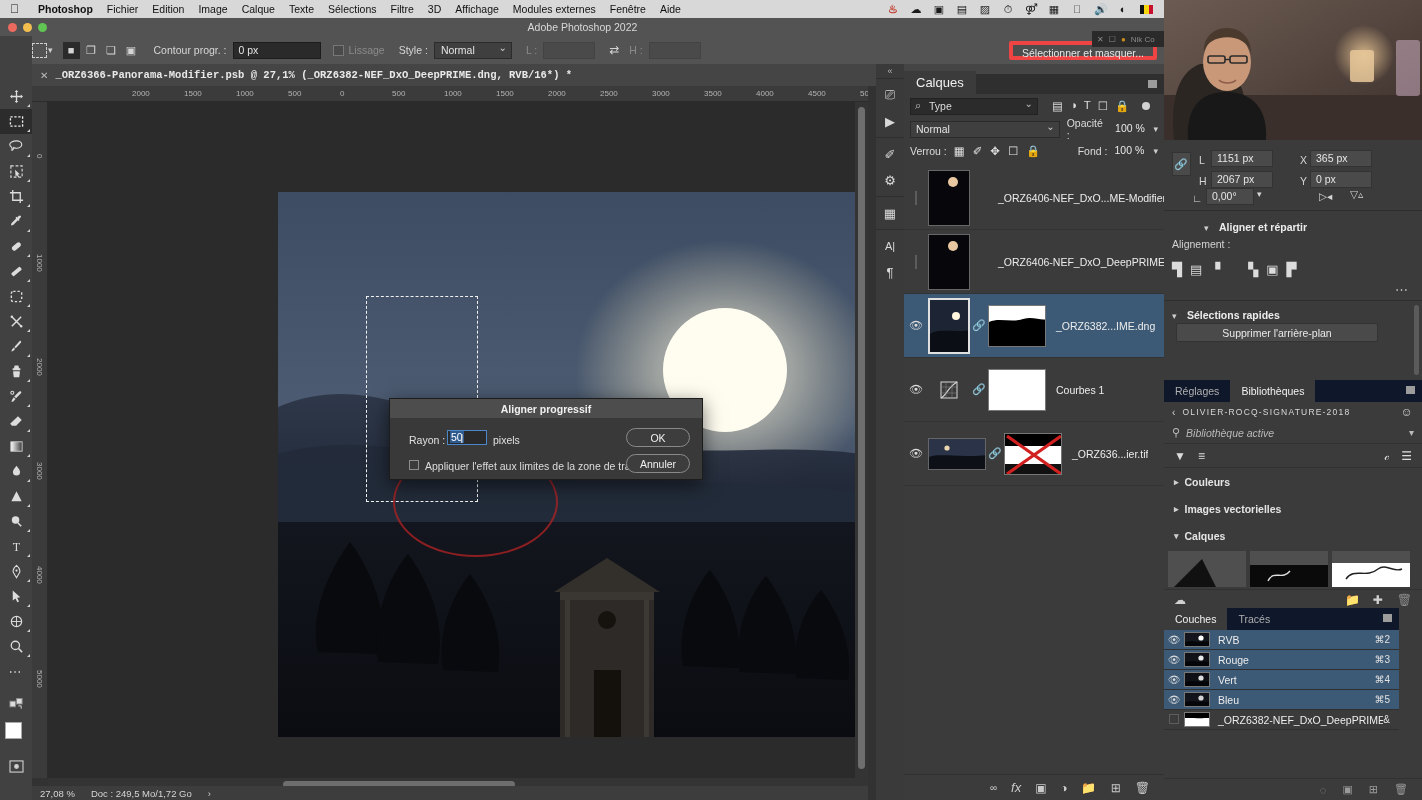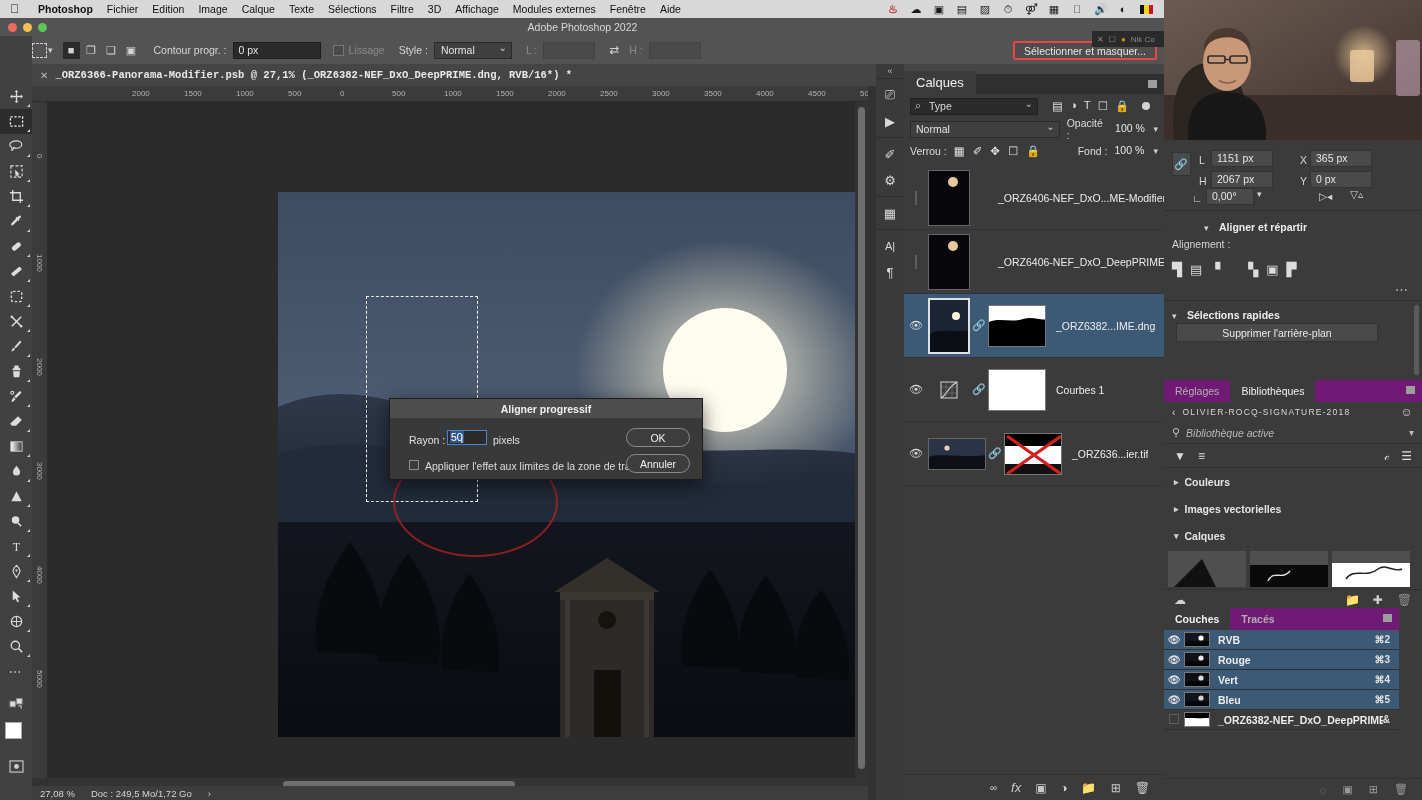--- a/index.html
+++ b/index.html
@@ -40,21 +40,21 @@
   .sel4 div.active { background:#2b2b2b; }
   .olabel { font-size:10.5px; color:#d6d6d6; margin-left:14px; white-space:nowrap;}
   .olabel.dim { color:#8b8b8b;}
   .ofield { height:17px; background:#2a2a2a; border:1px solid #1d1d1d; color:#e3e3e3;
      font-size:10.5px; line-height:15px; padding:0 5px; margin-left:6px; }
   .ofield.dis { background:#4a4a4a; color:#7d7d7d; border-color:#434343;}
   .osel { height:17px; background:#3f3f3f; border:1px solid #2b2b2b; color:#e3e3e3;
      font-size:10.5px; line-height:15px; padding:0 16px 0 6px; margin-left:6px; position:relative;}
   .osel:after { content:"⌄"; position:absolute; right:4px; top:-3px; font-size:10px; color:#cfcfcf;}
   .obig { margin-left:auto; margin-right:8px; height:19px; background:#4d4d4d;
-     border:2px solid #ef4444; border-radius:2px; color:#e6e6e6; font-size:10.5px;
+     border:4px solid #ef4444; border-radius:2px; color:#e6e6e6; font-size:10.5px;
      line-height:17px; padding:0 9px;}
   .chkbox { width:11px;height:11px;border:1px solid #777; background:#4a4a4a; margin-left:12px;}
 
   
   .doctab { position:absolute; left:32px; top:64px; width:1133px; height:22px;
      background:#454545; display:flex; align-items:center; }
   .doctab .x { font-size:10px; color:#bdbdbd; padding:0 7px 0 8px;}
   .doctab .name { font-size:10.5px; color:#e9e9e9; font-weight:bold;font-family:Liberation Mono, monospace; }
 
   
@@ -189,21 +189,21 @@
   .plab{position:absolute;font-size:10.5px;color:#d5d5d5;}
   .linkbtn{position:absolute;left:8px;top:12px;width:19px;height:24px;background:#4a4a4a;
      border:1px solid #333;display:flex;align-items:center;justify-content:center;
      color:#d8d8d8;font-size:11px;}
   .secthead{font-size:10.5px;color:#ececec;font-weight:bold;}
   .caretR{display:inline-block;margin-right:6px;color:#cfcfcf;font-size:9px;}
   .alignrow{display:flex;gap:8px;padding-left:8px;margin-top:8px;color:#dcdcdc;font-size:13px;}
   .dots3{position:absolute;right:14px;font-size:13px;color:#cfcfcf;}
   .bigbtn{height:19px;background:#4a4a4a;border:1px solid #333;color:#eaeaea;
      font-size:10.5px;display:flex;align-items:center;justify-content:center;border-radius:2px;}
-  .rtabs{height:22px;background:#701a75;display:flex;align-items:flex-end;position:relative;}
+  .rtabs{height:22px;background:#0f172a;display:flex;align-items:flex-end;position:relative;}
   .rtab{font-size:10.5px;color:#b0b0b0;padding:5px 11px;}
   .rtab.act{background:#3b3b3b;color:#f0f0f0;}
   .libhead{height:20px;display:flex;align-items:center;padding:0 8px;
      font-size:8.5px;color:#d8d8d8;letter-spacing:1.2px;}
   .libsearch{height:22px;display:flex;align-items:center;padding:0 8px;
      font-size:10.5px;color:#b9b9b9;font-style:italic;border-bottom:1px solid #313131;}
   .libtools{height:24px;display:flex;align-items:center;padding:0 10px;gap:12px;
      color:#dcdcdc;font-size:12px;border-bottom:1px solid #313131;}
   .libgrp{height:27px;display:flex;align-items:center;padding-left:10px;
      font-size:10.5px;color:#e4e4e4;font-weight:bold;}
@@ -881,21 +881,21 @@
         </div>
       </div>
       <div class="libfoot">
         <span>☁</span>
         <span style="margin-left:auto;">📁</span>
         <span style="margin-left:12px;">✚</span>
         <span style="margin-left:14px;color:#8c8c8c;">🗑</span>
       </div>
     </div>
 
-    <div style="position:absolute;left:0;top:608px;width:235px;font-weight:bold;">
+    <div style="position:absolute;left:0;top:608px;width:235px;">
       <div class="rtabs">
         <div class="rtab act">Couches</div>
         <div class="rtab">Tracés</div>
         <div class="pmenu"></div>
       </div>
       <div class="chrow">
         <span class="cheye">👁</span>
         <span class="chth">
           <svg width="26" height="15">
               <rect width="26" height="15" fill="#14161d"></rect>

